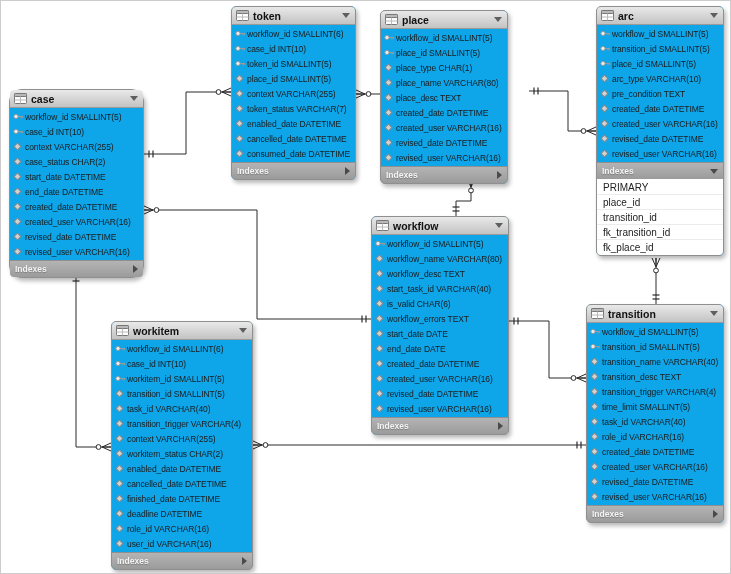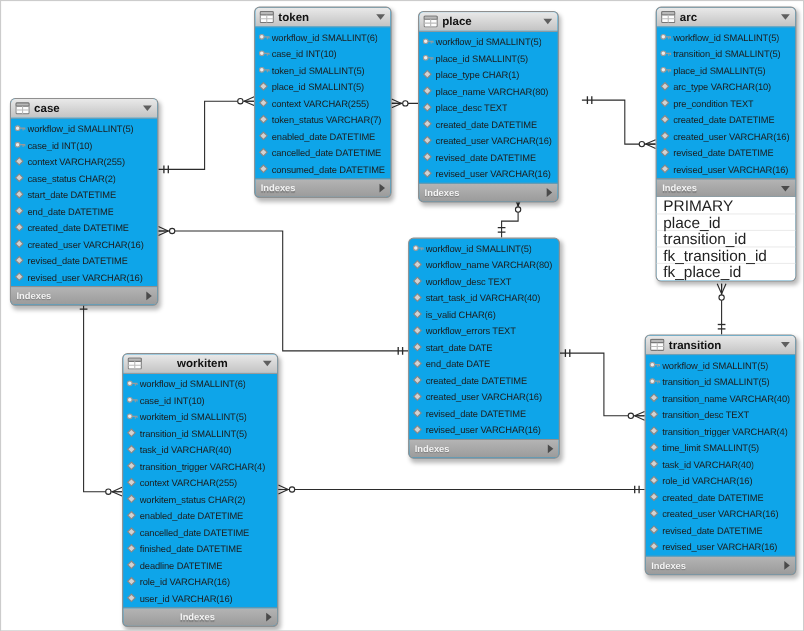--- a/index.html
+++ b/index.html
@@ -39,21 +39,21 @@
   .expand-arrow-right{
     width:0;height:0;border-top:4px solid transparent;border-bottom:4px solid transparent;
     border-left:5px solid #4a4a4a;
   }
   .expand-arrow-down{
     width:0;height:0;border-left:4px solid transparent;border-right:4px solid transparent;
     border-top:5px solid #4a4a4a;
   }
   .index-list{background:#fff;border-radius:0 0 4px 4px;padding:1px 0;}
   .index-row{height:14px;display:flex;align-items:center;padding:0 6px;
-    font-size:14px;color:#222;border-bottom:1px solid #ececec;}
+    font-size:10px;color:#222;border-bottom:1px solid #ececec;}
   .index-row:last-child{border-bottom:none;}
 </style>
 </head>
 <body>
 
 <div id="canvas">
   <svg id="connector-layer" width="731" height="574" viewBox="0 0 731 574">
       <g>
         <polyline points="143,153 185,153 185,91 230,91" fill="none" stroke="#2b2b2b" stroke-width="1"></polyline>
         <line x1="148" y1="156.5" x2="148" y2="149.5" stroke="#2b2b2b" stroke-width="1.2"></line>
@@ -130,21 +130,21 @@
         <polyline points="75,271 75,446 110,446" fill="none" stroke="#2b2b2b" stroke-width="1"></polyline>
         <line x1="71.5" y1="276" x2="78.5" y2="276" stroke="#2b2b2b" stroke-width="1.2"></line>
         <line x1="71.5" y1="280" x2="78.5" y2="280" stroke="#2b2b2b" stroke-width="1.2"></line>
         <line x1="101" y1="446" x2="110" y2="450" stroke="#2b2b2b" stroke-width="1"></line>
         <line x1="101" y1="446" x2="110" y2="446" stroke="#2b2b2b" stroke-width="1"></line>
         <line x1="101" y1="446" x2="110" y2="442" stroke="#2b2b2b" stroke-width="1"></line>
         <circle cx="97.5" cy="446" r="2.4" fill="#ffffff" stroke="#2b2b2b" stroke-width="1"></circle>
       </g>
     </svg>
   <div id="tables-layer">
-      <div class="db-table" style="left: 8px; top: 88px; width: 135px;">
+      <div class="db-table" style="left: 8px; top: 88px; width: 135px; border-radius: 13px;">
         <div class="tbl-header">
           <span class="tbl-icon">
             <svg width="13" height="11" viewBox="0 0 13 11">
               <rect x="0.5" y="0.5" width="12" height="10" rx="1" fill="#fdfdfd" stroke="#777"></rect>
               <rect x="0.5" y="0.5" width="12" height="3" rx="1" fill="#b9b9b9" stroke="#777"></rect>
               <line x1="6.5" y1="3.5" x2="6.5" y2="10.5" stroke="#bbb"></line>
               <line x1="0.5" y1="7" x2="12.5" y2="7" stroke="#bbb"></line>
             </svg>
           </span>
           <span class="tbl-title">case</span>
@@ -524,20 +524,32 @@
         </div>
         <div class="index-list">
           <div class="index-row">PRIMARY</div>
           <div class="index-row">place_id</div>
           <div class="index-row">transition_id</div>
           <div class="index-row">fk_transition_id</div>
           <div class="index-row">fk_place_id</div>
         </div>
       </div>
       <div class="db-table" style="left: 370px; top: 215px; width: 138px;">
+        <div class="tbl-header">
+          <span class="tbl-icon">
+            <svg width="13" height="11" viewBox="0 0 13 11">
+              <rect x="0.5" y="0.5" width="12" height="10" rx="1" fill="#fdfdfd" stroke="#777"></rect>
+              <rect x="0.5" y="0.5" width="12" height="3" rx="1" fill="#b9b9b9" stroke="#777"></rect>
+              <line x1="6.5" y1="3.5" x2="6.5" y2="10.5" stroke="#bbb"></line>
+              <line x1="0.5" y1="7" x2="12.5" y2="7" stroke="#bbb"></line>
+            </svg>
+          </span>
+          <span class="tbl-title">workflow</span>
+          <span class="collapse-arrow"></span>
+        </div>
         <div class="tbl-rows">
           <div class="tbl-row">
             <span class="row-icon">
               <svg width="11" height="9" viewBox="0 0 11 9">
                 <circle cx="3" cy="4.5" r="2.1" fill="#ececec" stroke="#9a9a9a"></circle>
                 <path d="M5.1 4.5 H10 M8 4.5 V6.6 M9.6 4.5 V6" stroke="#9a9a9a" stroke-width="1" fill="none"></path>
               </svg>
             </span>
             <span class="row-text">workflow_id SMALLINT(5)</span>
           </div>
@@ -628,21 +640,21 @@
               </svg>
             </span>
             <span class="row-text">revised_user VARCHAR(16)</span>
           </div>
         </div>
         <div class="tbl-footer">
           <span class="footer-label">Indexes</span>
           <span class="expand-arrow-right"></span>
         </div>
       </div>
-      <div class="db-table" style="left: 110px; top: 320px; width: 142px; text-align: center;">
+      <div class="db-table" style="left: 110px; top: 320px; width: 142px;">
         <div class="tbl-header">
           <span class="tbl-icon">
             <svg width="13" height="11" viewBox="0 0 13 11">
               <rect x="0.5" y="0.5" width="12" height="10" rx="1" fill="#fdfdfd" stroke="#777"></rect>
               <rect x="0.5" y="0.5" width="12" height="3" rx="1" fill="#b9b9b9" stroke="#777"></rect>
               <line x1="6.5" y1="3.5" x2="6.5" y2="10.5" stroke="#bbb"></line>
               <line x1="0.5" y1="7" x2="12.5" y2="7" stroke="#bbb"></line>
             </svg>
           </span>
           <span class="tbl-title">workitem</span>

